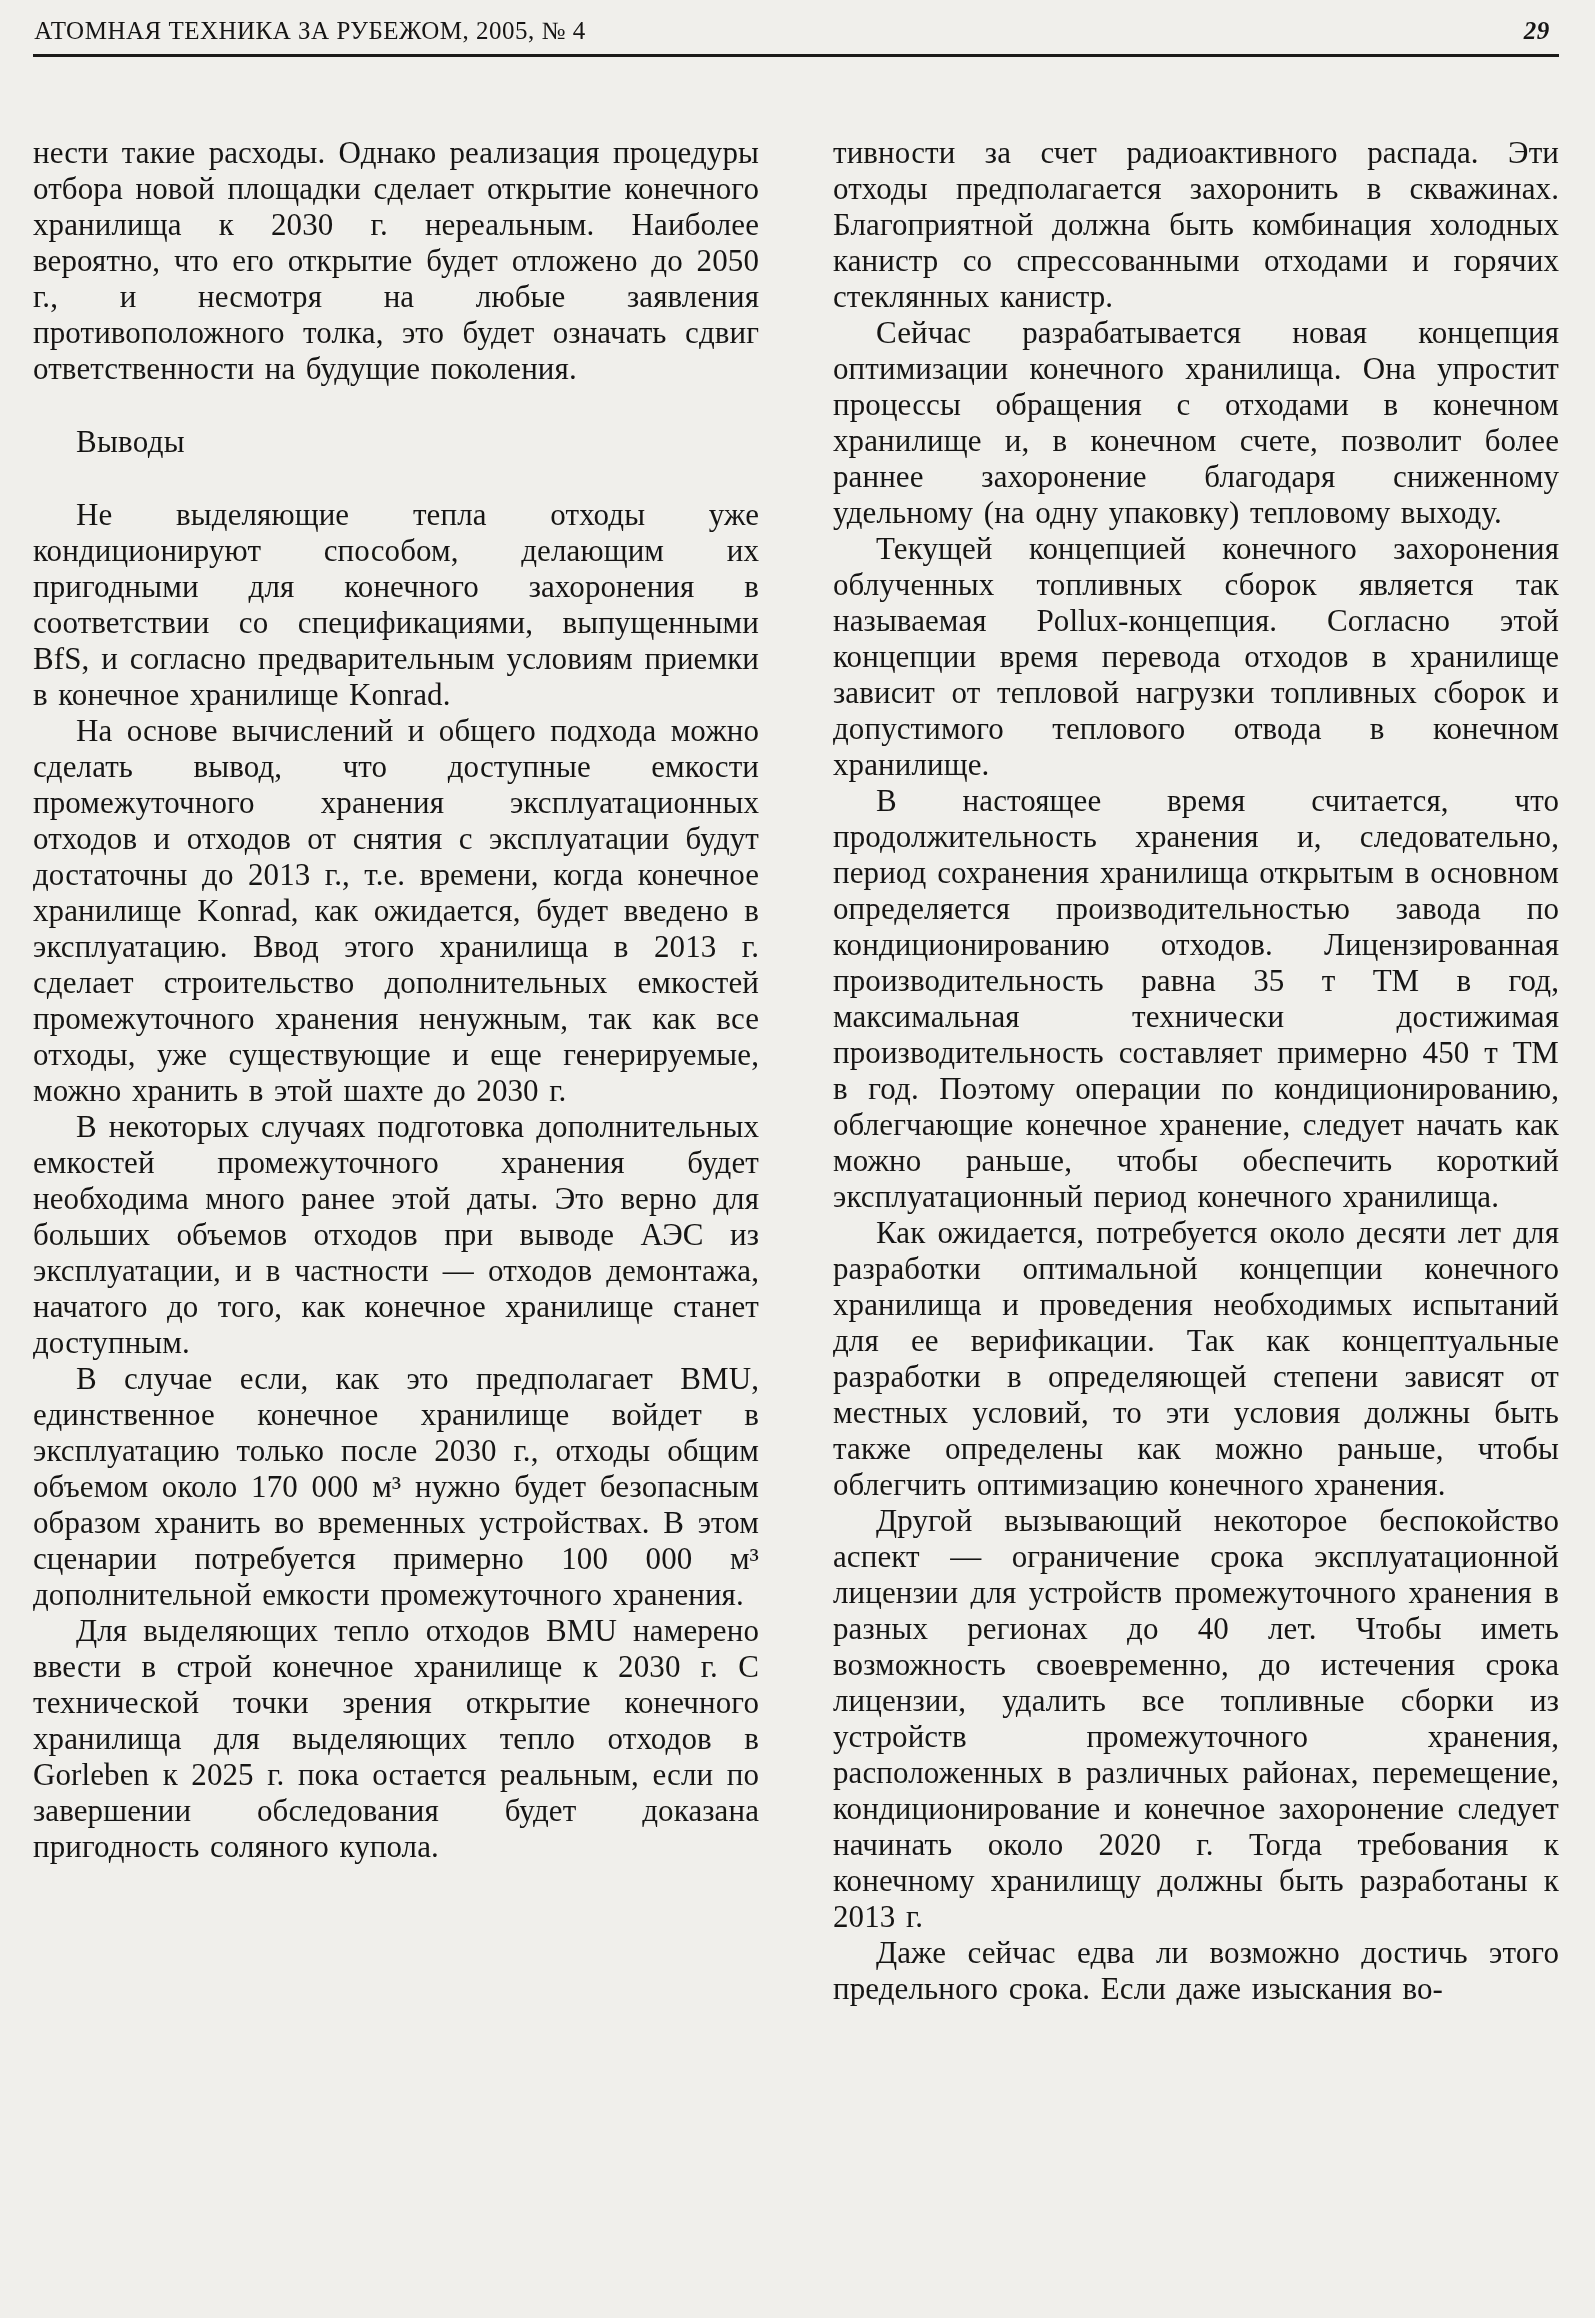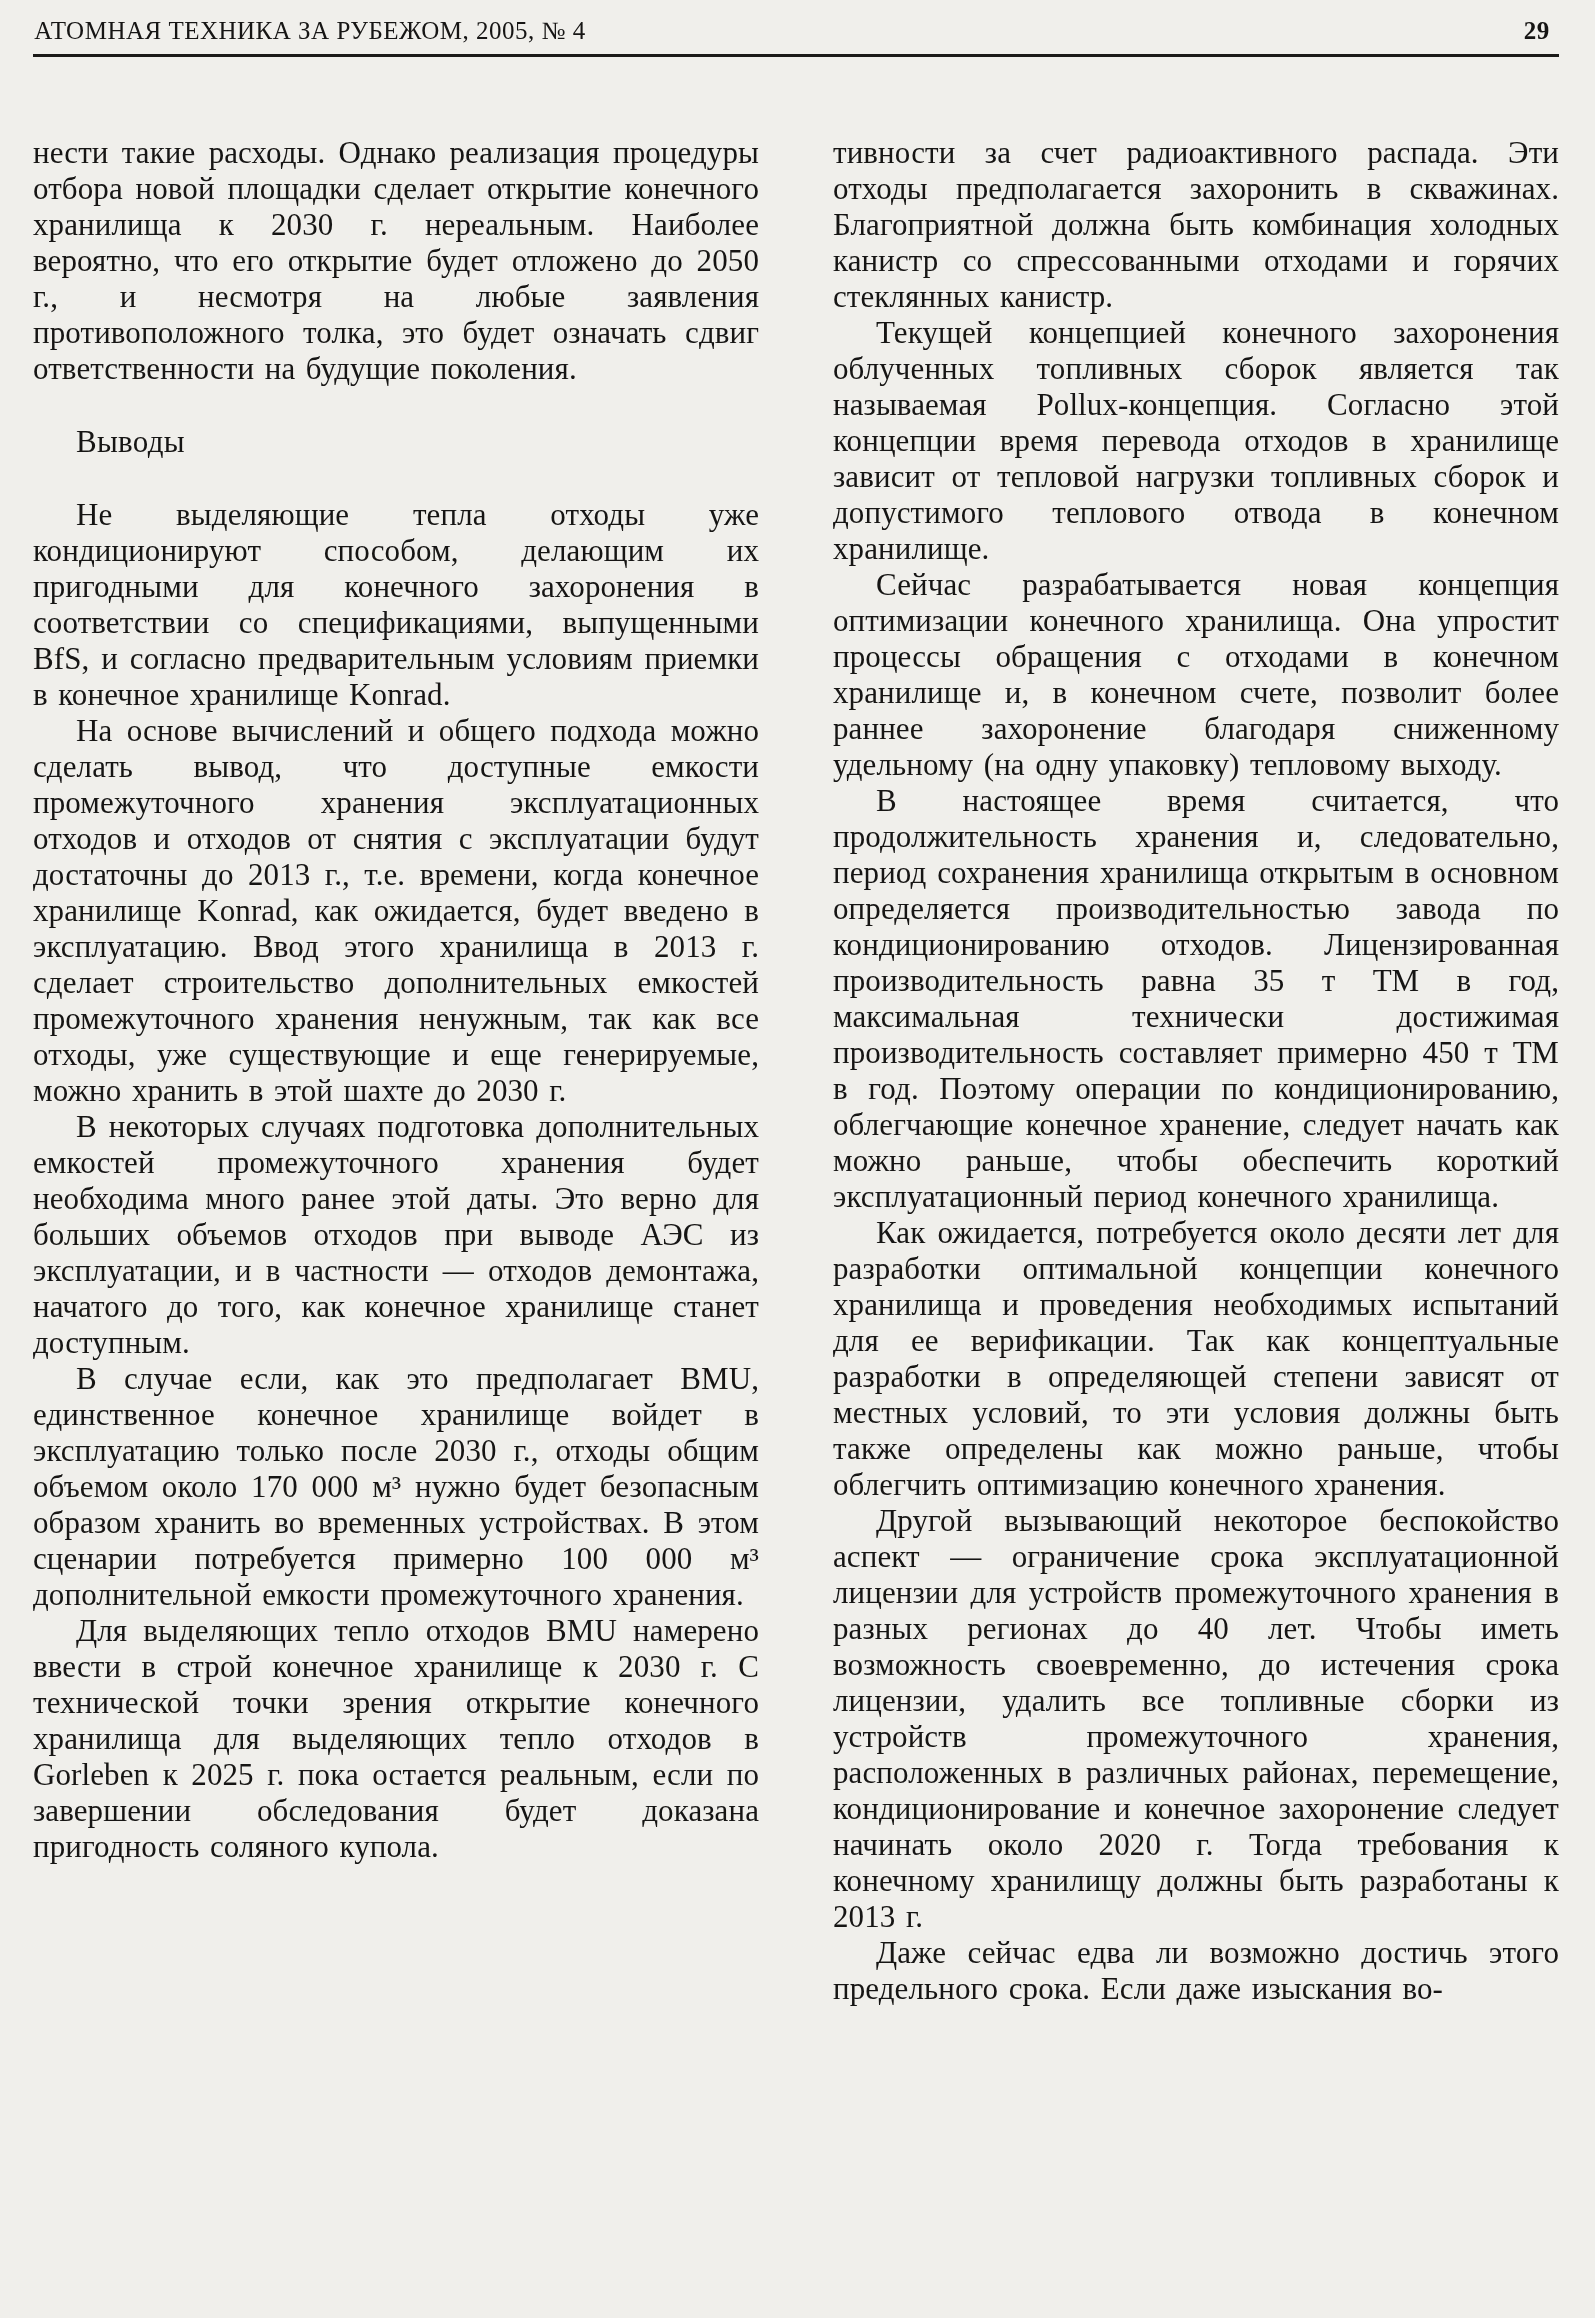--- a/index.html
+++ b/index.html
@@ -29,20 +29,21 @@
     line-height: 31px;
     letter-spacing: 0.5px;
     padding: 4px 4px 8px 1.3px;
   }
   .journal-title {
     font-weight: normal;
   }
   .page-number {
     font-weight: bold;
     padding-right: 5.3px;
+    font-style: italic;
   }
   .header-rule {
     height: 3.3px;
     background: #1b1a18;
     width: 100%;
   }
   .columns {
     display: flex;
     gap: 74px;
     margin-top: 37px;
@@ -93,22 +94,22 @@
       <h2 class="section-heading">Выводы</h2>
       <p class="para">Не выделяющие тепла отходы уже кондиционируют способом, делающим их пригодными для конечного захоронения в соответствии со спецификациями, выпущенными BfS, и согласно предварительным условиям приемки в конечное хранилище Konrad.</p>
       <p class="para">На основе вычислений и общего подхода можно сделать вывод, что доступные емкости промежуточного хранения эксплуатационных отходов и отходов от снятия с эксплуатации будут достаточны до 2013 г., т.е. времени, когда конечное хранилище Konrad, как ожидается, будет введено в эксплуатацию. Ввод этого хранилища в 2013 г. сделает строительство дополнительных емкостей промежуточного хранения ненужным, так как все отходы, уже существующие и еще генерируемые, можно хранить в этой шахте до 2030 г.</p>
       <p class="para">В некоторых случаях подготовка дополнительных емкостей промежуточного хранения будет необходима много ранее этой даты. Это верно для больших объемов отходов при выводе АЭС из эксплуатации, и в частности — отходов демонтажа, начатого до того, как конечное хранилище станет доступным.</p>
       <p class="para">В случае если, как это предполагает BMU, единственное конечное хранилище войдет в эксплуатацию только после 2030 г., отходы общим объемом около 170 000 м³ нужно будет безопасным образом хранить во временных устройствах. В этом сценарии потребуется примерно 100 000 м³ дополнительной емкости промежуточного хранения.</p>
       <p class="para">Для выделяющих тепло отходов BMU намерено ввести в строй конечное хранилище к 2030 г. С технической точки зрения открытие конечного хранилища для выделяющих тепло отходов в Gorleben к 2025 г. пока остается реальным, если по завершении обследования будет доказана пригодность соляного купола.</p>
     </section>
 
     <section class="column">
       <p class="para no-indent">тивности за счет радиоактивного распада. Эти отходы предполагается захоронить в скважинах. Благоприятной должна быть комбинация холодных канистр со спрессованными отходами и горячих стеклянных канистр.</p>
+      <p class="para">Сейчас разрабатывается новая концепция оптимизации конечного хранилища. Она упростит процессы обращения с отходами в конечном хранилище и, в конечном счете, позволит более раннее захоронение благодаря сниженному удельному (на одну упаковку) тепловому выходу.</p>
       <p class="para">Текущей концепцией конечного захоронения облученных топливных сборок является так называемая Pollux-концепция. Согласно этой концепции время перевода отходов в хранилище зависит от тепловой нагрузки топливных сборок и допустимого теплового отвода в конечном хранилище.</p>
-      <p class="para">Сейчас разрабатывается новая концепция оптимизации конечного хранилища. Она упростит процессы обращения с отходами в конечном хранилище и, в конечном счете, позволит более раннее захоронение благодаря сниженному удельному (на одну упаковку) тепловому выходу.</p>
       <p class="para">В настоящее время считается, что продолжительность хранения и, следовательно, период сохранения хранилища открытым в основном определяется производительностью завода по кондиционированию отходов. Лицензированная производительность равна 35 т ТМ в год, максимальная технически достижимая производительность составляет примерно 450 т ТМ в год. Поэтому операции по кондиционированию, облегчающие конечное хранение, следует начать как можно раньше, чтобы обеспечить короткий эксплуатационный период конечного хранилища.</p>
       <p class="para">Как ожидается, потребуется около десяти лет для разработки оптимальной концепции конечного хранилища и проведения необходимых испытаний для ее верификации. Так как концептуальные разработки в определяющей степени зависят от местных условий, то эти условия должны быть также определены как можно раньше, чтобы облегчить оптимизацию конечного хранения.</p>
       <p class="para">Другой вызывающий некоторое беспокойство аспект — ограничение срока эксплуатационной лицензии для устройств промежуточного хранения в разных регионах до 40 лет. Чтобы иметь возможность своевременно, до истечения срока лицензии, удалить все топливные сборки из устройств промежуточного хранения, расположенных в различных районах, перемещение, кондиционирование и конечное захоронение следует начинать около 2020 г. Тогда требования к конечному хранилищу должны быть разработаны к 2013 г.</p>
       <p class="para">Даже сейчас едва ли возможно достичь этого предельного срока. Если даже изыскания во-</p>
     </section>
 
   </main>
 
 </div>
 

